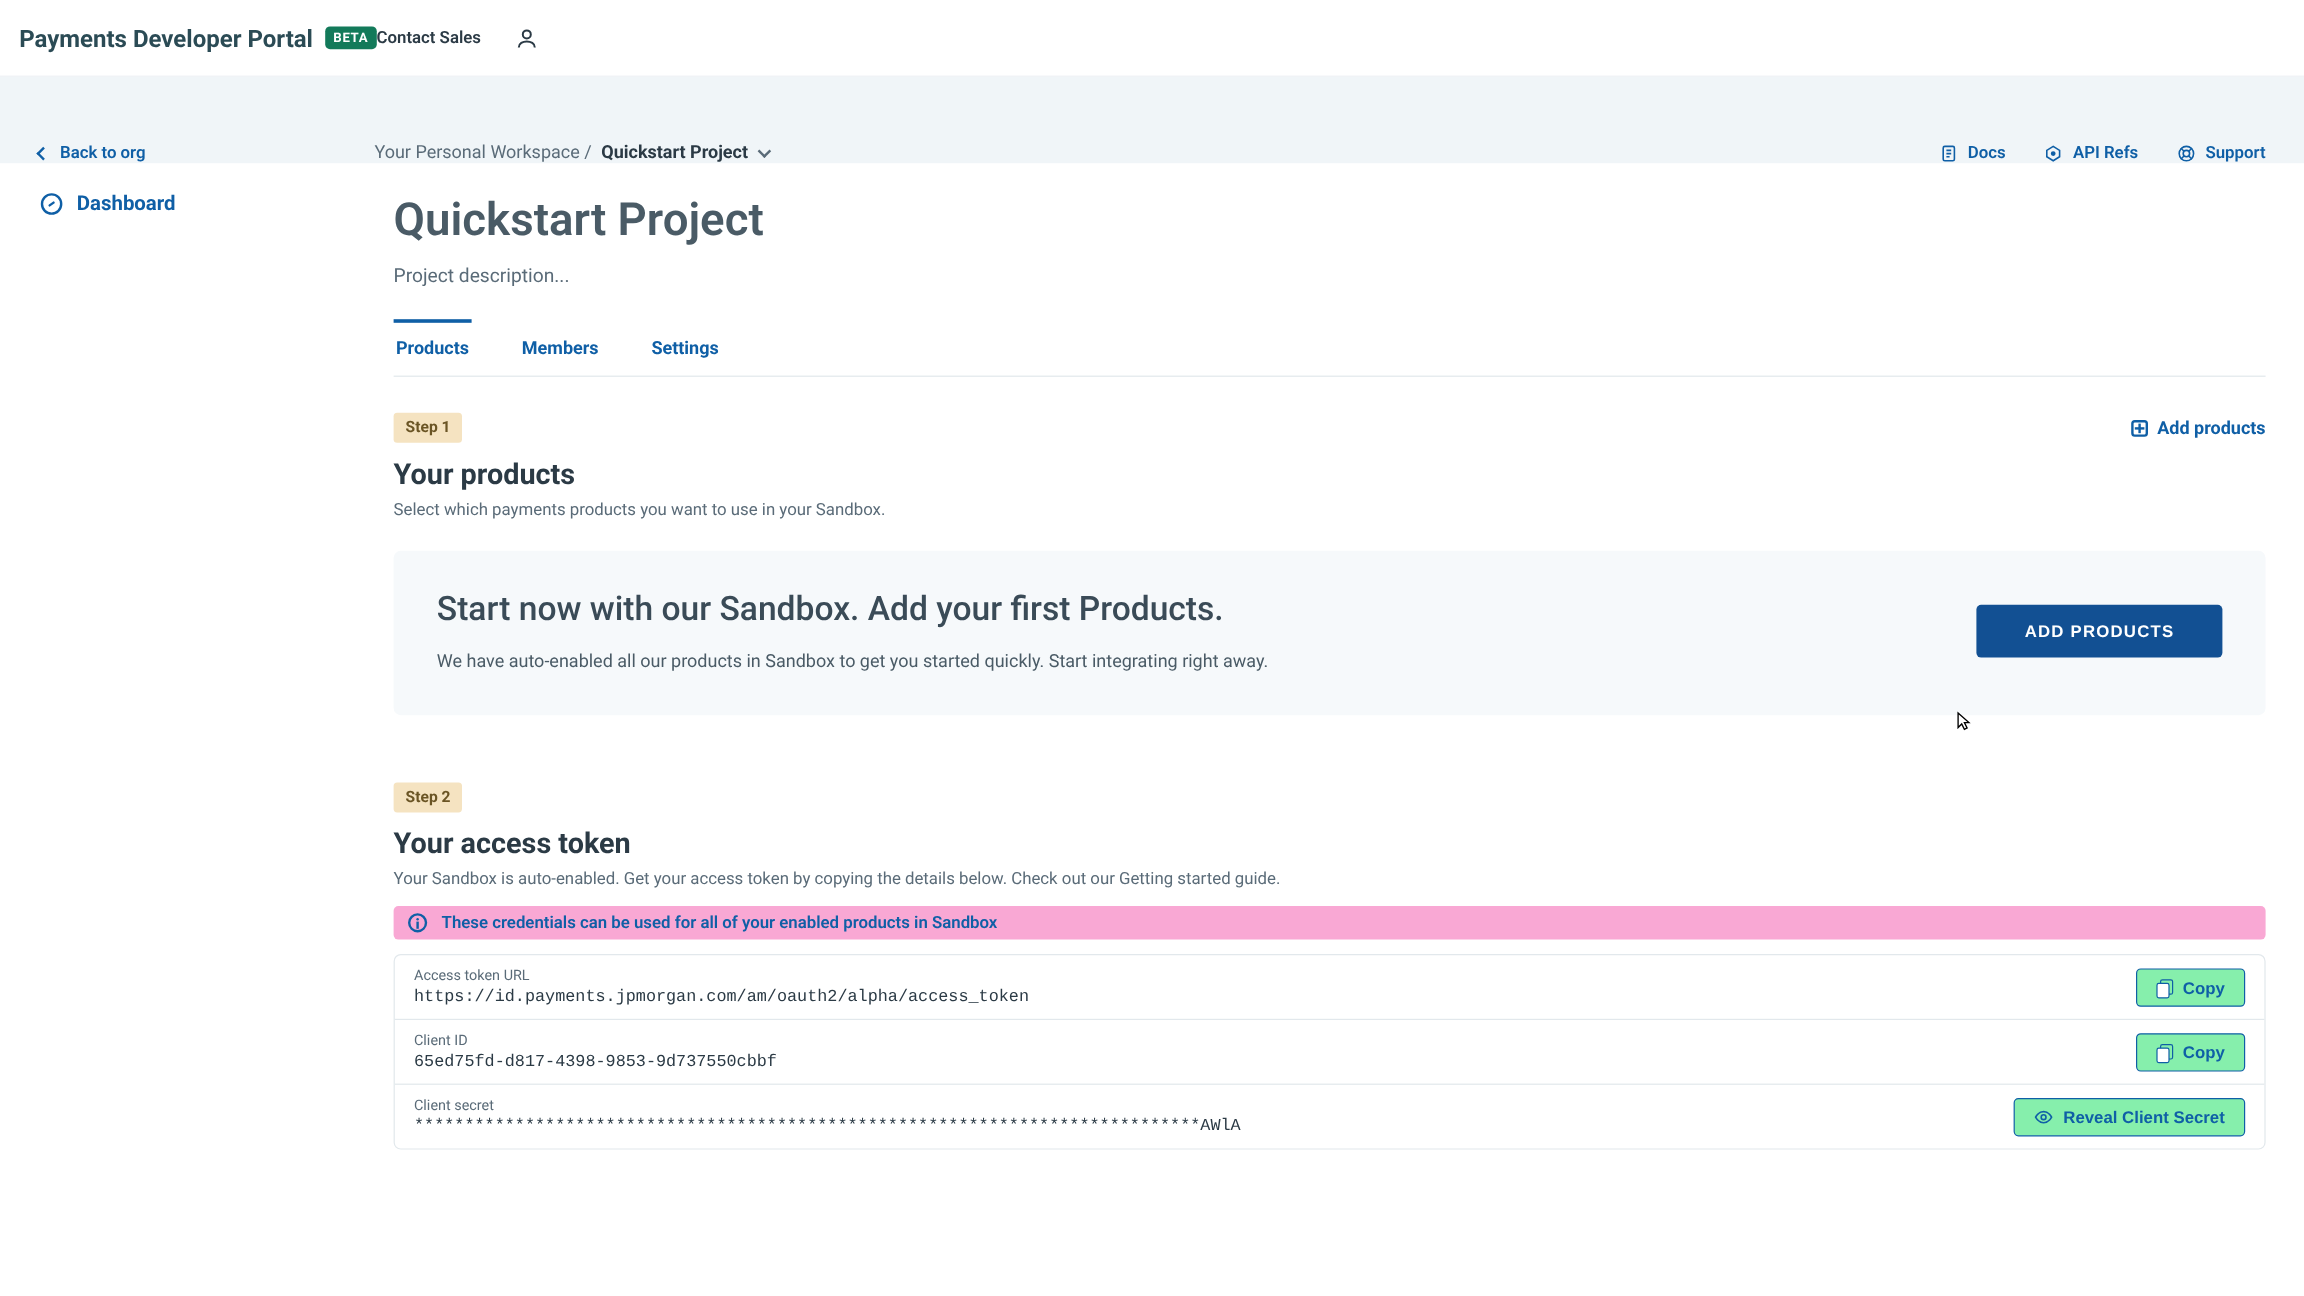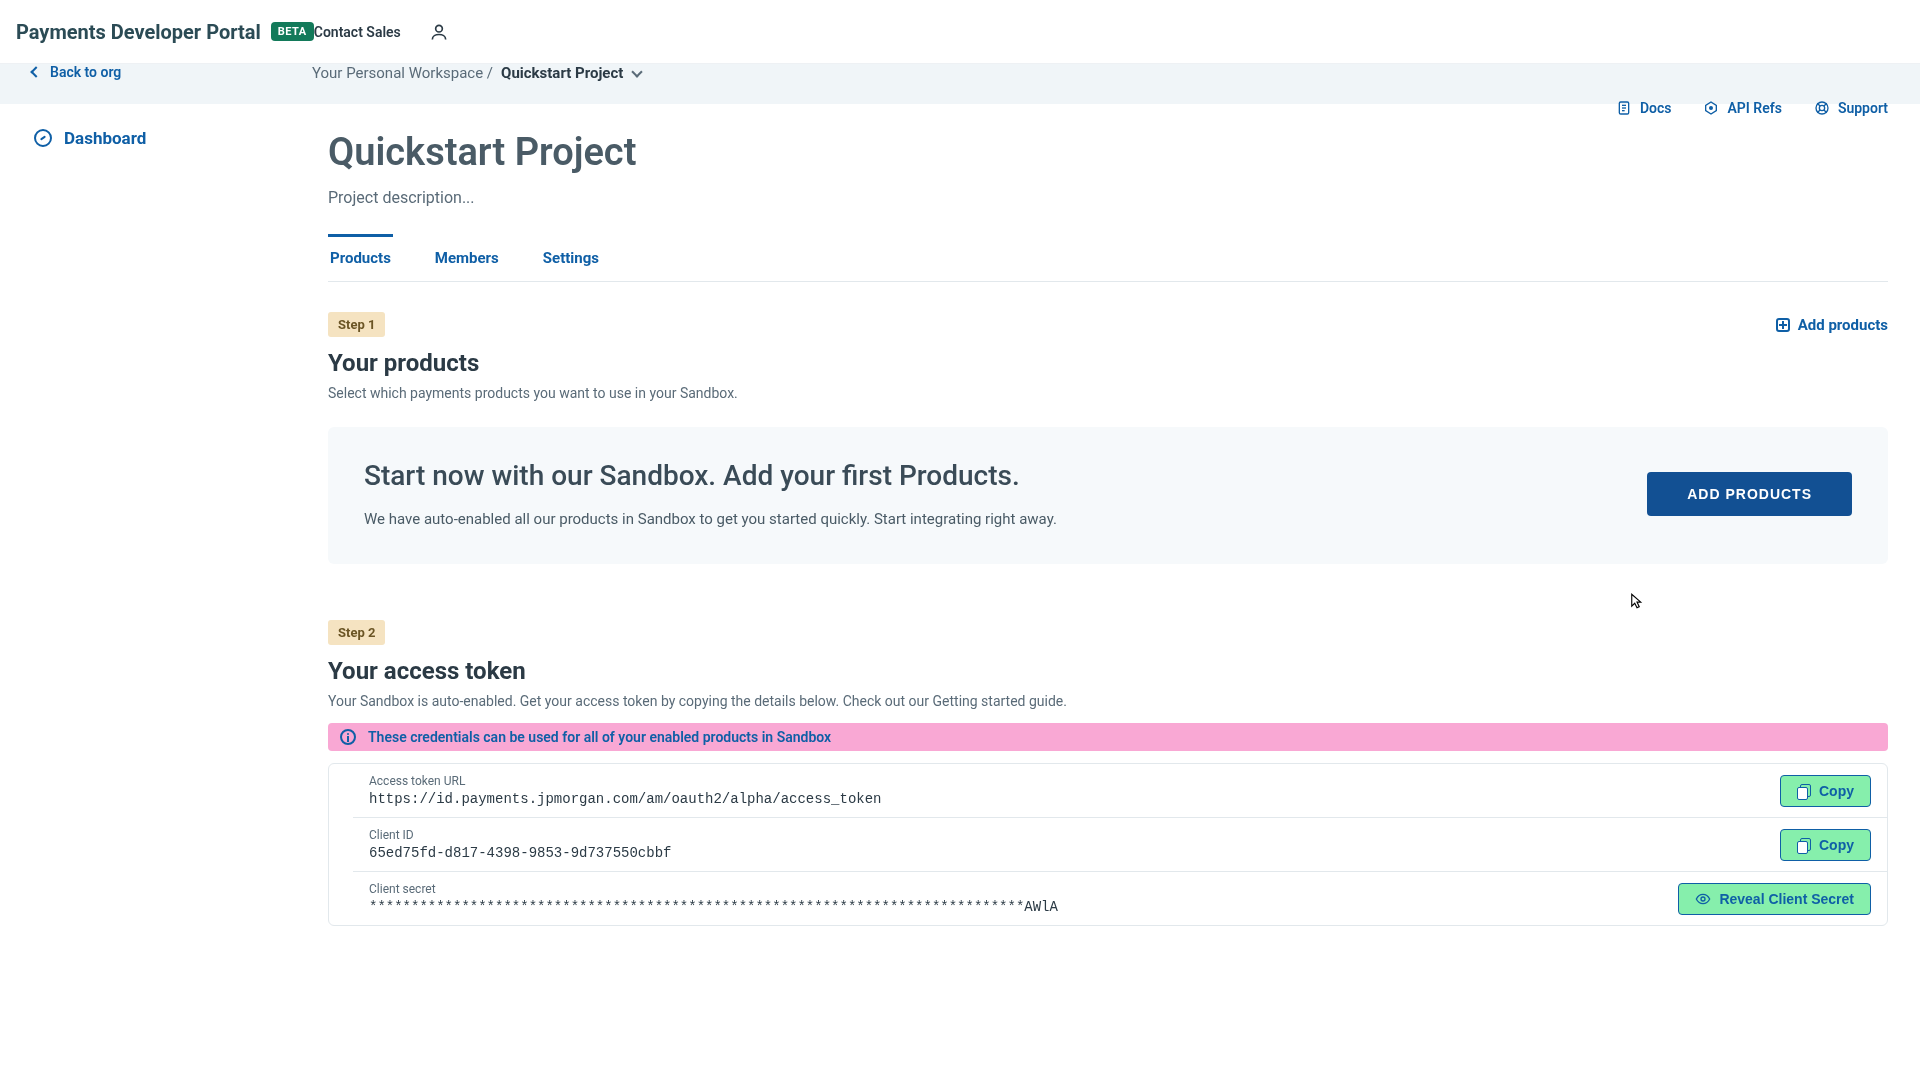--- a/index.html
+++ b/index.html
@@ -8,21 +8,21 @@
   
   .top-header { height: 64px; display: flex; align-items: center; justify-content: flex-start; padding: 0 16px; border-bottom: 1px solid #eef1f4; }
   .brand { display: flex; align-items: center; gap: 10px; }
   .brand-title { font-size: 20px; font-weight: 700; color: #2b4b55; }
   .beta-badge { background: #137a5a; color: #fff; font-size: 11px; font-weight: 700; padding: 3px 7px; border-radius: 4px; letter-spacing: 0.5px; }
   .top-right { display: flex; align-items: center; gap: 28px; }
   .contact-sales { font-size: 14px; font-weight: 600; color: #2b3a45; cursor: pointer; }
   .avatar-icon { width: 20px; height: 20px; color: #2b3a45; cursor: pointer; }
 
   
-  .sub-header { height: 40px; background: #f0f5f8; display: flex; align-items: flex-start; padding: 0 32px; }
+  .sub-header { height: 72px; background: #f0f5f8; display: flex; align-items: flex-end; padding: 0 32px; }
   .back-link { display: flex; align-items: center; gap: 10px; color: #0f5fa6; font-size: 14px; font-weight: 600; cursor: pointer; width: 280px; }
   .chevron-left { width: 8px; height: 8px; border-left: 2px solid #0f5fa6; border-bottom: 2px solid #0f5fa6; transform: rotate(45deg); }
   .breadcrumb { display: flex; align-items: center; gap: 8px; font-size: 15px; color: #5a6b78; }
   .breadcrumb-proj { color: #2b3a45; font-weight: 700; display: flex; align-items: center; gap: 10px; cursor: pointer; }
   .chevron-down { width: 8px; height: 8px; border-right: 2px solid #5a6b78; border-bottom: 2px solid #5a6b78; transform: rotate(45deg); margin-top: -3px; }
   .sub-right { margin-left: auto; display: flex; align-items: center; gap: 32px; margin-top: 36px; }
   .sub-link { display: flex; align-items: center; gap: 8px; color: #0f5fa6; font-size: 14px; font-weight: 600; cursor: pointer; }
   .sub-link svg { width: 16px; height: 16px; }
 
   
@@ -60,21 +60,21 @@
   .add-products-btn { background: #125093; color: #fff; border: none; padding: 14px 40px; font-size: 14px; font-weight: 700; letter-spacing: 1px; border-radius: 4px; cursor: pointer; text-transform: uppercase; }
 
   
   .step2 { margin-top: 56px; }
   .info-banner { background: #f9a8d4; border-radius: 4px; padding: 6px 12px; display: flex; align-items: center; gap: 12px; margin-top: 14px; }
   .info-icon { width: 16px; height: 16px; border: 2px solid #0f5fa6; border-radius: 50%; position: relative; flex-shrink: 0; }
   .info-icon::before { content: ""; position: absolute; width: 2px; height: 2px; background: #0f5fa6; top: 2px; left: 5px; border-radius: 50%; }
   .info-icon::after { content: ""; position: absolute; width: 2px; height: 6px; background: #0f5fa6; top: 5px; left: 5px; }
   .info-text { color: #0f5fa6; font-size: 14px; font-weight: 600; }
 
-  .cred-box { border: 1px solid #e2e8ec; border-radius: 6px; margin-top: 12px; padding-left: 24px; }
+  .cred-box { border: 1px solid #e2e8ec; border-radius: 6px; margin-top: 12px; }
   .cred-row { display: flex; justify-content: space-between; align-items: center; padding: 10px 16px; border-bottom: 1px solid #e2e8ec; }
   .cred-row:last-child { border-bottom: none; }
   .cred-left { display: flex; flex-direction: column; gap: 3px; }
   .cred-label { font-size: 12px; color: #5a6b78; }
   .cred-value { font-family: "SFMono-Regular", Consolas, "Liberation Mono", Menlo, monospace; font-size: 14px; color: #2b3a45; }
   .copy-btn { display: flex; align-items: center; gap: 8px; border: 1px solid #0f5fa6; color: #0f5fa6; background: #86efac; padding: 7px 16px; font-size: 14px; font-weight: 600; border-radius: 4px; cursor: pointer; }
   .copy-icon { width: 14px; height: 14px; position: relative; }
   .copy-icon::before { content: ""; position: absolute; width: 9px; height: 11px; border: 1.5px solid #0f5fa6; border-radius: 2px; top: 0; left: 3px; }
   .copy-icon::after { content: ""; position: absolute; width: 9px; height: 11px; border: 1.5px solid #0f5fa6; border-radius: 2px; top: 3px; left: 0; background: #fff; }
   .eye-icon { width: 16px; height: 16px; }

